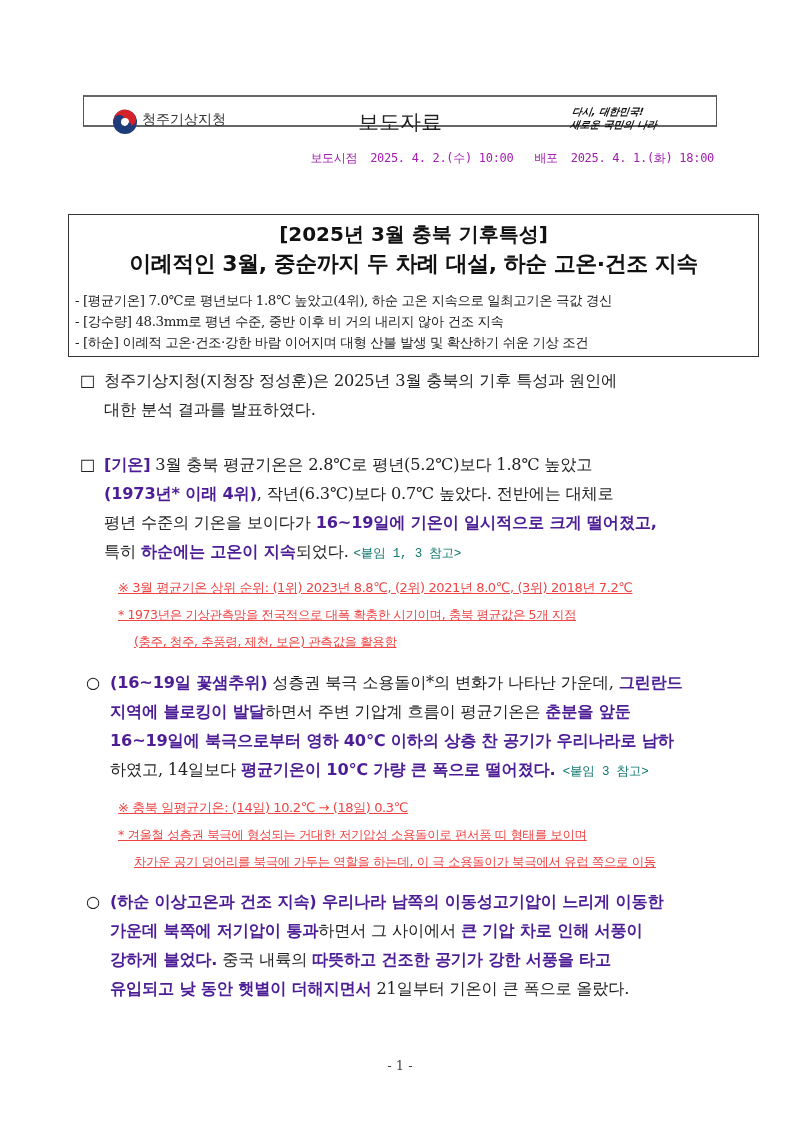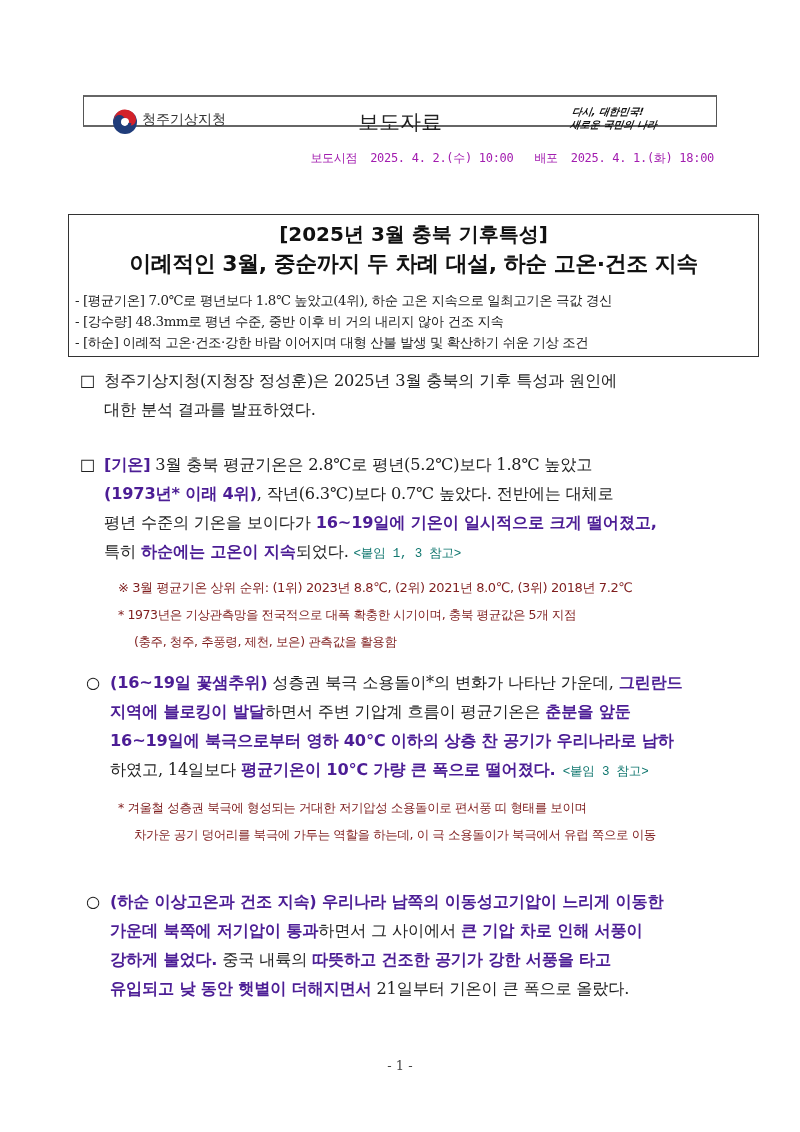--- a/index.html
+++ b/index.html
@@ -23,21 +23,21 @@
   .title-box { left:68px; top:205px; width:691px; height:143px; border:1.5px solid #333; box-sizing:border-box;margin-top:9px; }
   .title-1 { left:0; width:100%; top:6px; text-align:center; font-family:"DejaVu Sans","Liberation Sans",sans-serif; font-weight:bold; font-size:20px; color:#111; }
   .title-2 { left:0; width:100%; top:34px; text-align:center; font-family:"DejaVu Sans","Liberation Sans",sans-serif; font-weight:bold; font-size:22px; color:#111; letter-spacing:-0.5px; }
   .bullets { left:6px; top:75px; font-size:13.4px; line-height:21px; color:#222; white-space:nowrap; letter-spacing:-0.4px; }
 
   
   .para { font-size:16.2px; line-height:29px; color:#222; letter-spacing:-0.2px; }
   .para b { color:#4c1d95; font-family:"DejaVu Sans","Liberation Sans",sans-serif; font-weight:bold; }
   .marker { display:inline-block; width:24px; }
   .ref { color:#0f766e; font-size:12.5px; font-family:Liberation Mono, monospace; }
-  .note { font-size:13px; line-height:27px; color:#7f1d1d; font-family:"DejaVu Sans","Liberation Sans",sans-serif; letter-spacing:-0.4px; white-space:nowrap; }
+  .note { font-size:13px; line-height:27px; color:#ef4444; font-family:"DejaVu Sans","Liberation Sans",sans-serif; letter-spacing:-0.4px; white-space:nowrap;text-decoration:underline; }
   .line { display:block; white-space:nowrap; }
   .page-num { left:0; width:800px; top:1058px; text-align:center; font-size:13px; color:#444; }
 </style>
 </head>
 <body>
 
 <div class="abs header-box">
   <svg class="abs logo" viewBox="0 0 26 26">
     <circle cx="13" cy="13" r="12" fill="#1f3c7a"></circle>
     <path d="M2 12 A11 11 0 0 1 24 11 A5.5 5.5 0 0 1 13 11 A5.5 5.5 0 0 0 2 12Z" fill="#d3222a"></path>
@@ -86,20 +86,21 @@
   <span class="line" style="font-size:12.5px; padding-left:16px">(충주, 청주, 추풍령, 제천, 보은) 관측값을 활용함</span>
 </div>
 
 <div class="abs para" style="left:86px; top:668px; width:650px;">
   <span class="line"><span class="marker">○</span><b>(16~19일 꽃샘추위)</b><span> 성층권 북극 소용돌이*의 변화가 나타난 가운데, </span><b>그린란드</b></span>
   <span class="line" style="padding-left:24px"><b>지역에 블로킹이 발달</b><span>하면서 주변 기압계 흐름이 평균기온은 </span><b>춘분을 앞둔</b></span>
   <span class="line" style="padding-left:24px"><b>16~19일에 북극으로부터 영하 40℃ 이하의 상층 찬 공기가 우리나라로 남하</b></span>
   <span class="line" style="padding-left:24px"><span>하였고, 14일보다 </span><b>평균기온이 10℃ 가량 큰 폭으로 떨어졌다.</b><span class="ref"> &lt;붙임 3 참고&gt;</span></span>
 </div>
 <div class="abs note" style="left:118px; top:794px;">
+  <span class="line">※ 충북 일평균기온: (14일) 10.2℃ → (18일) 0.3℃</span>
   <span class="line" style="font-size:12.5px">* 겨울철 성층권 북극에 형성되는 거대한 저기압성 소용돌이로 편서풍 띠 형태를 보이며</span>
   <span class="line" style="font-size:12.5px; padding-left:16px">차가운 공기 덩어리를 북극에 가두는 역할을 하는데, 이 극 소용돌이가 북극에서 유럽 쪽으로 이동</span>
 </div>
 
 <div class="abs para" style="left:86px; top:887px; width:650px;">
   <span class="line"><span class="marker">○</span><b>(하순 이상고온과 건조 지속) 우리나라 남쪽의 이동성고기압이 느리게 이동한</b></span>
   <span class="line" style="padding-left:24px"><b>가운데 북쪽에 저기압이 통과</b><span>하면서 그 사이에서 </span><b>큰 기압 차로 인해 서풍이</b></span>
   <span class="line" style="padding-left:24px"><b>강하게 불었다.</b><span> 중국 내륙의 </span><b>따뜻하고 건조한 공기가 강한 서풍을 타고</b></span>
   <span class="line" style="padding-left:24px"><b>유입되고 낮 동안 햇볕이 더해지면서</b><span> 21일부터 기온이 큰 폭으로 올랐다.</span></span>
 </div>

